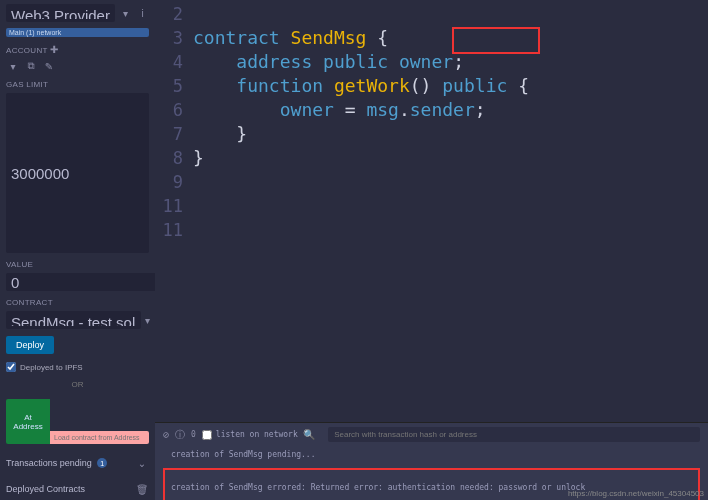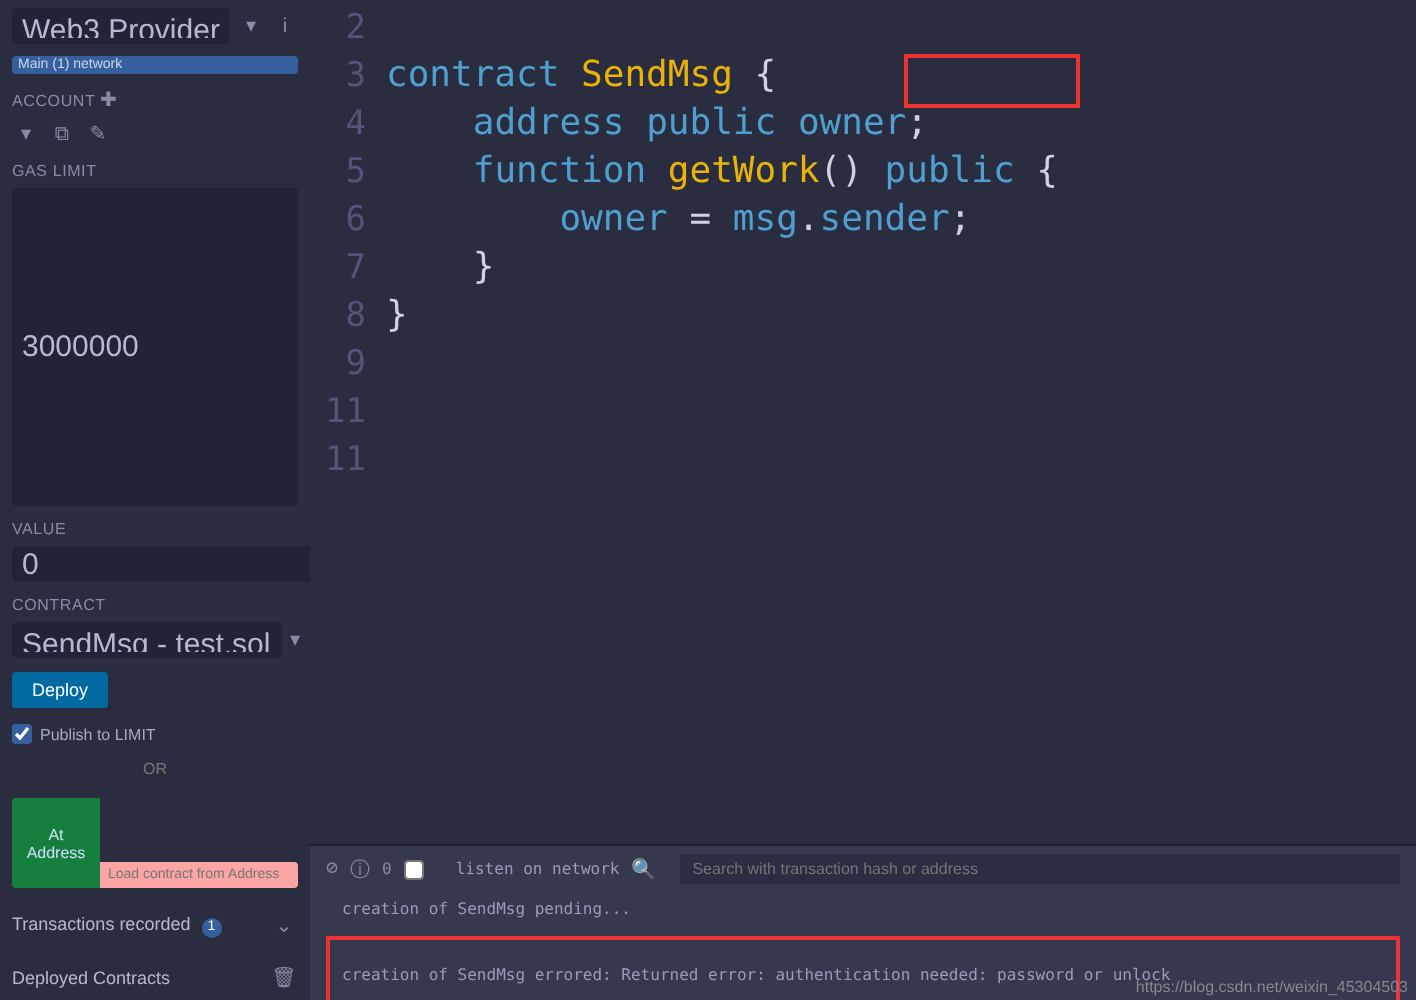--- a/index.html
+++ b/index.html
@@ -138,21 +138,21 @@
   background: #35384f;
   border-top: 1px solid #222;
   font-family: monospace;
   font-size: 8px;
   color: #9a9cba;
   padding: 4px 8px;
   position: relative;
 }
 .term-toolbar { display: flex; align-items: center; gap: 6px; margin-bottom: 6px; }
 .term-toolbar .mini { color: #8a8ba5; font-size: 10px; cursor: pointer; }
-.term-listen { display: flex; align-items: center; gap: 16px; font-size: 8px; }
+.term-listen { display: flex; align-items: center; gap: 4px; font-size: 8px; }
 .term-search {
   flex: 1;
   background: #2b2d42;
   border: none;
   color: #888;
   font-size: 8px;
   padding: 3px 6px;
   margin-left: 6px;
   border-radius: 2px;
 }
@@ -210,33 +210,33 @@
       <select class="select">
         <option>SendMsg - test.sol</option>
       </select>
       <span class="mini-btn">▾</span>
     </div>
 
     <button class="deploy-btn">Deploy</button>
 
     <label class="check-row">
       <input type="checkbox" checked="" style="">
-      <span>Publish to LIMIT</span>
+      <span>Deployed to IPFS</span>
     </label>
 
     <div class="or">OR</div>
 
     <div class="ataddr-row">
       <button class="ataddr-btn">At Address</button>
       <input class="ataddr-input" placeholder="Load contract from Address" style="">
     </div>
 
     <div class="section-row">
       <span>
-        <span>Transactions recorded</span>
+        <span>Transactions pending</span>
         <span class="count-badge">1</span>
       </span>
       <span class="mini-btn">⌄</span>
     </div>
 
     <div class="section-row">
       <span>Deployed Contracts</span>
       <span class="mini-btn">🗑</span>
     </div>
 

